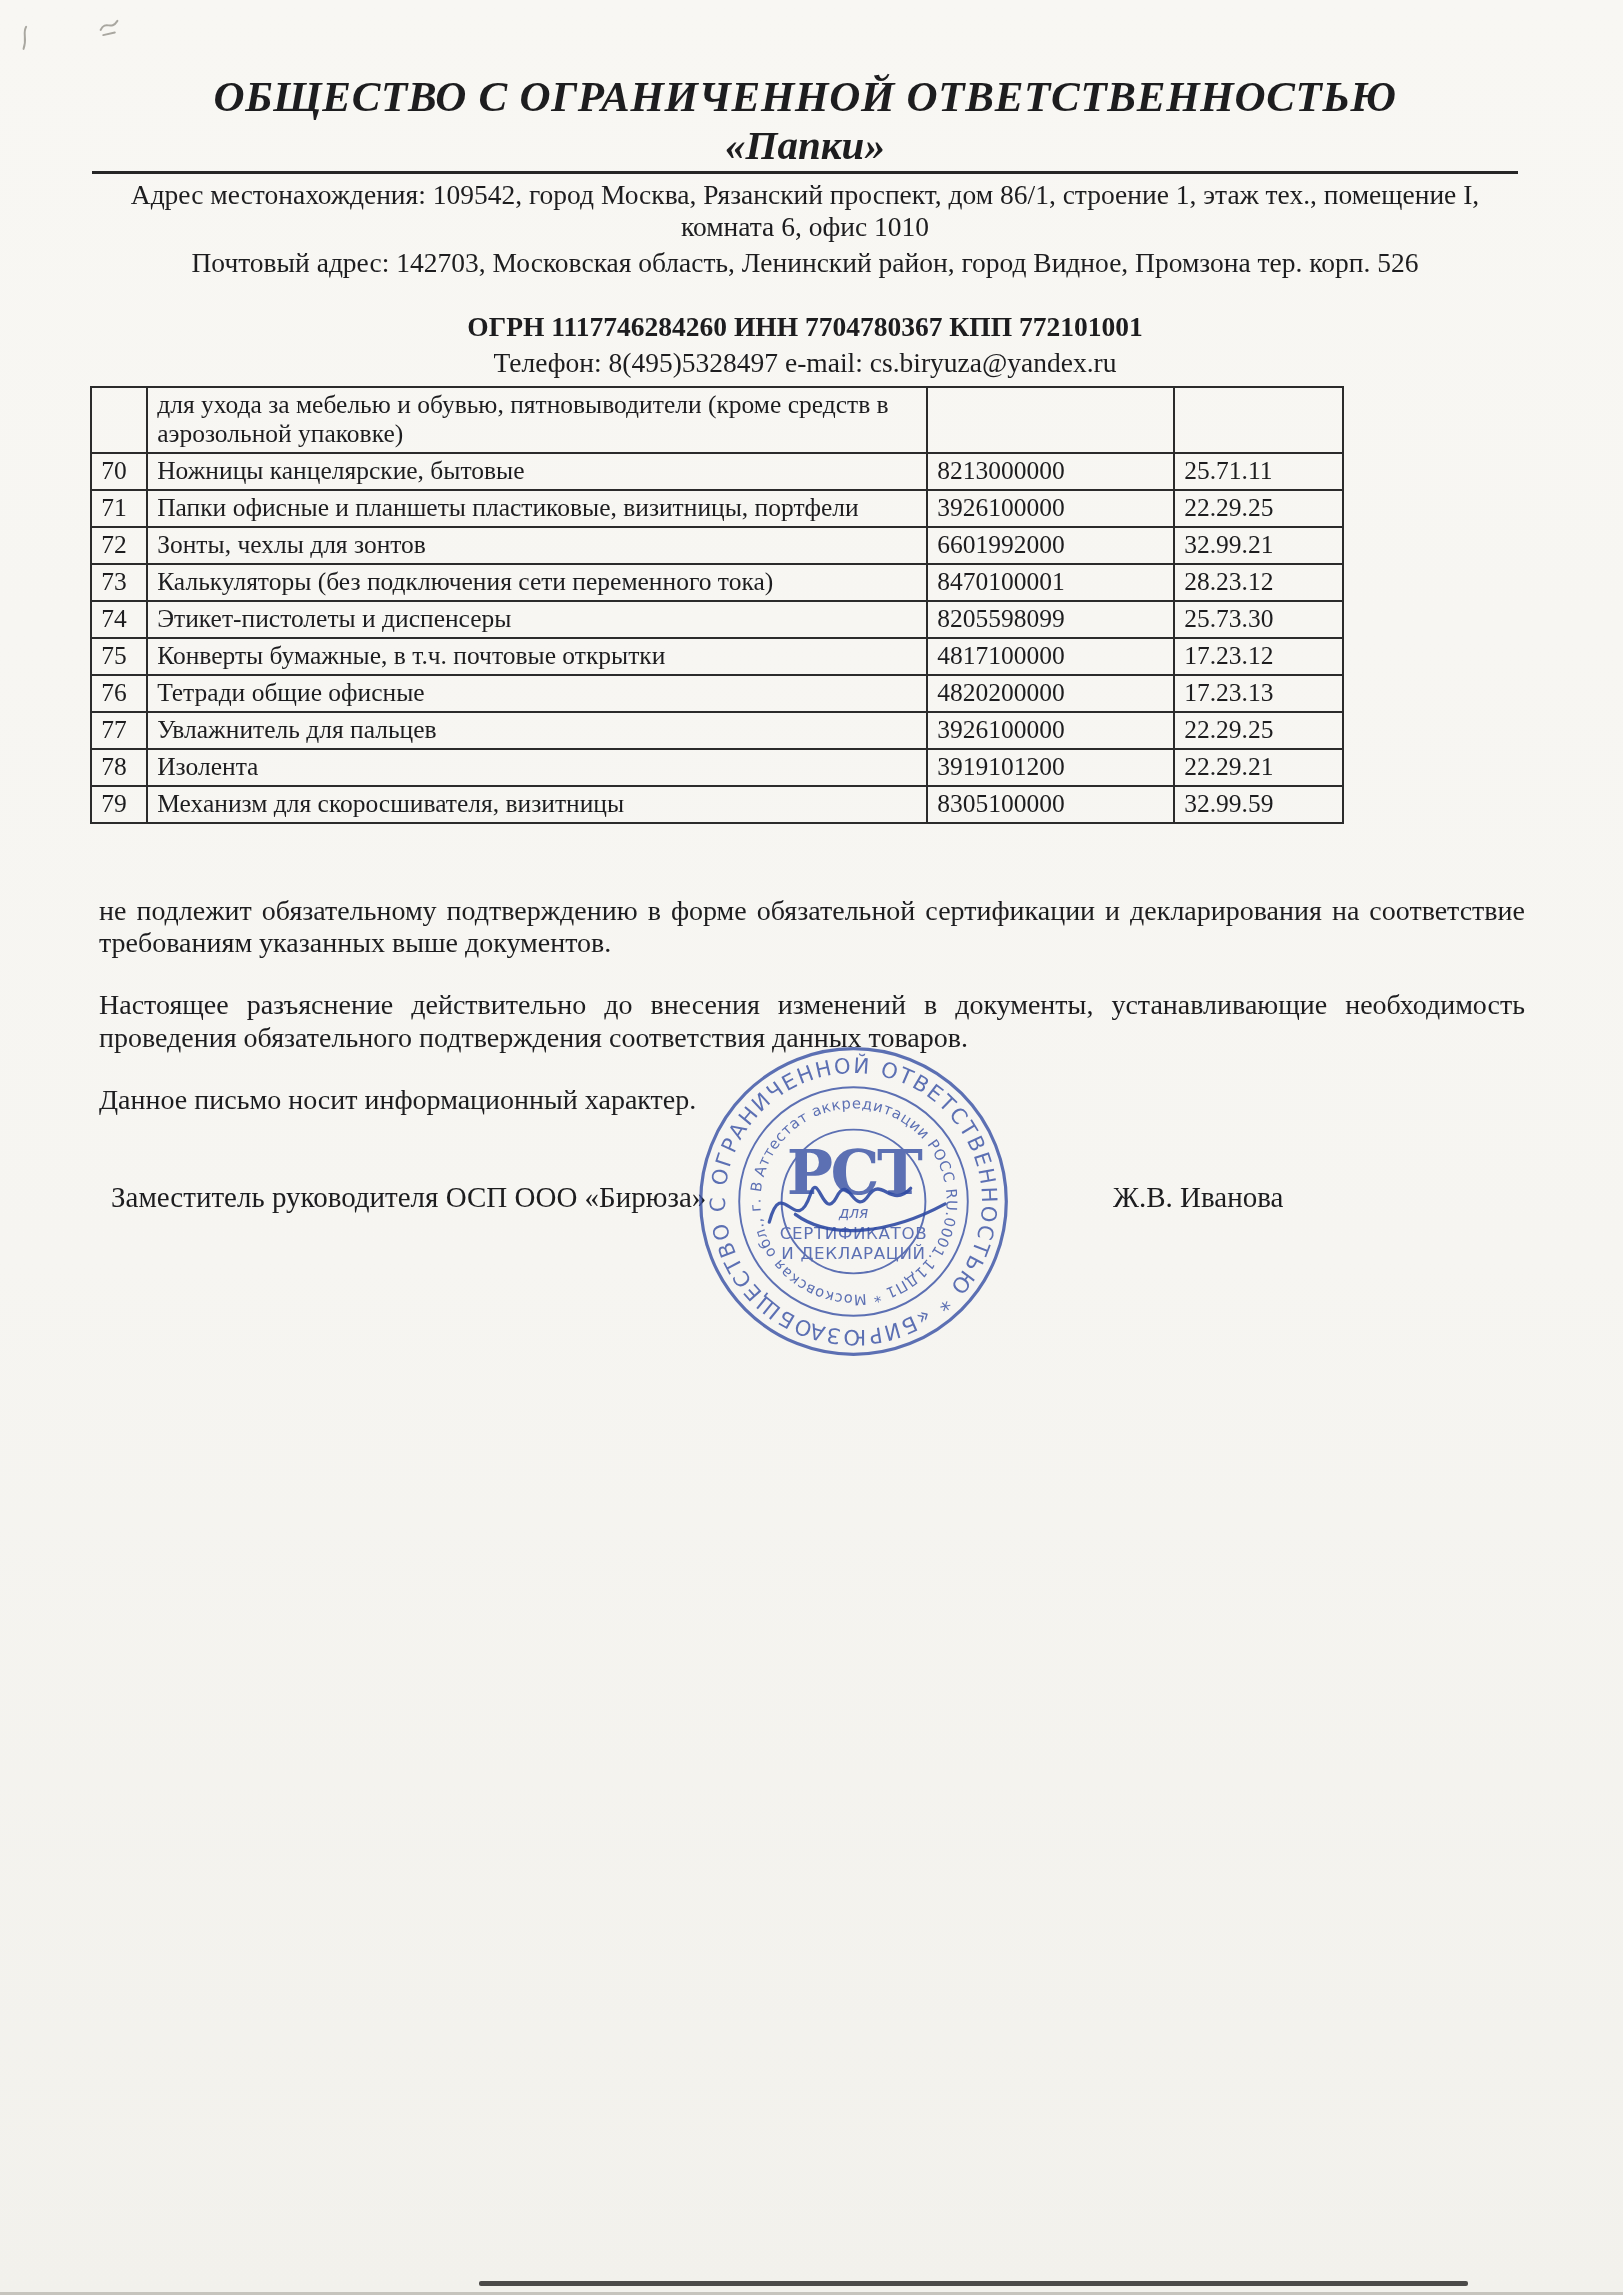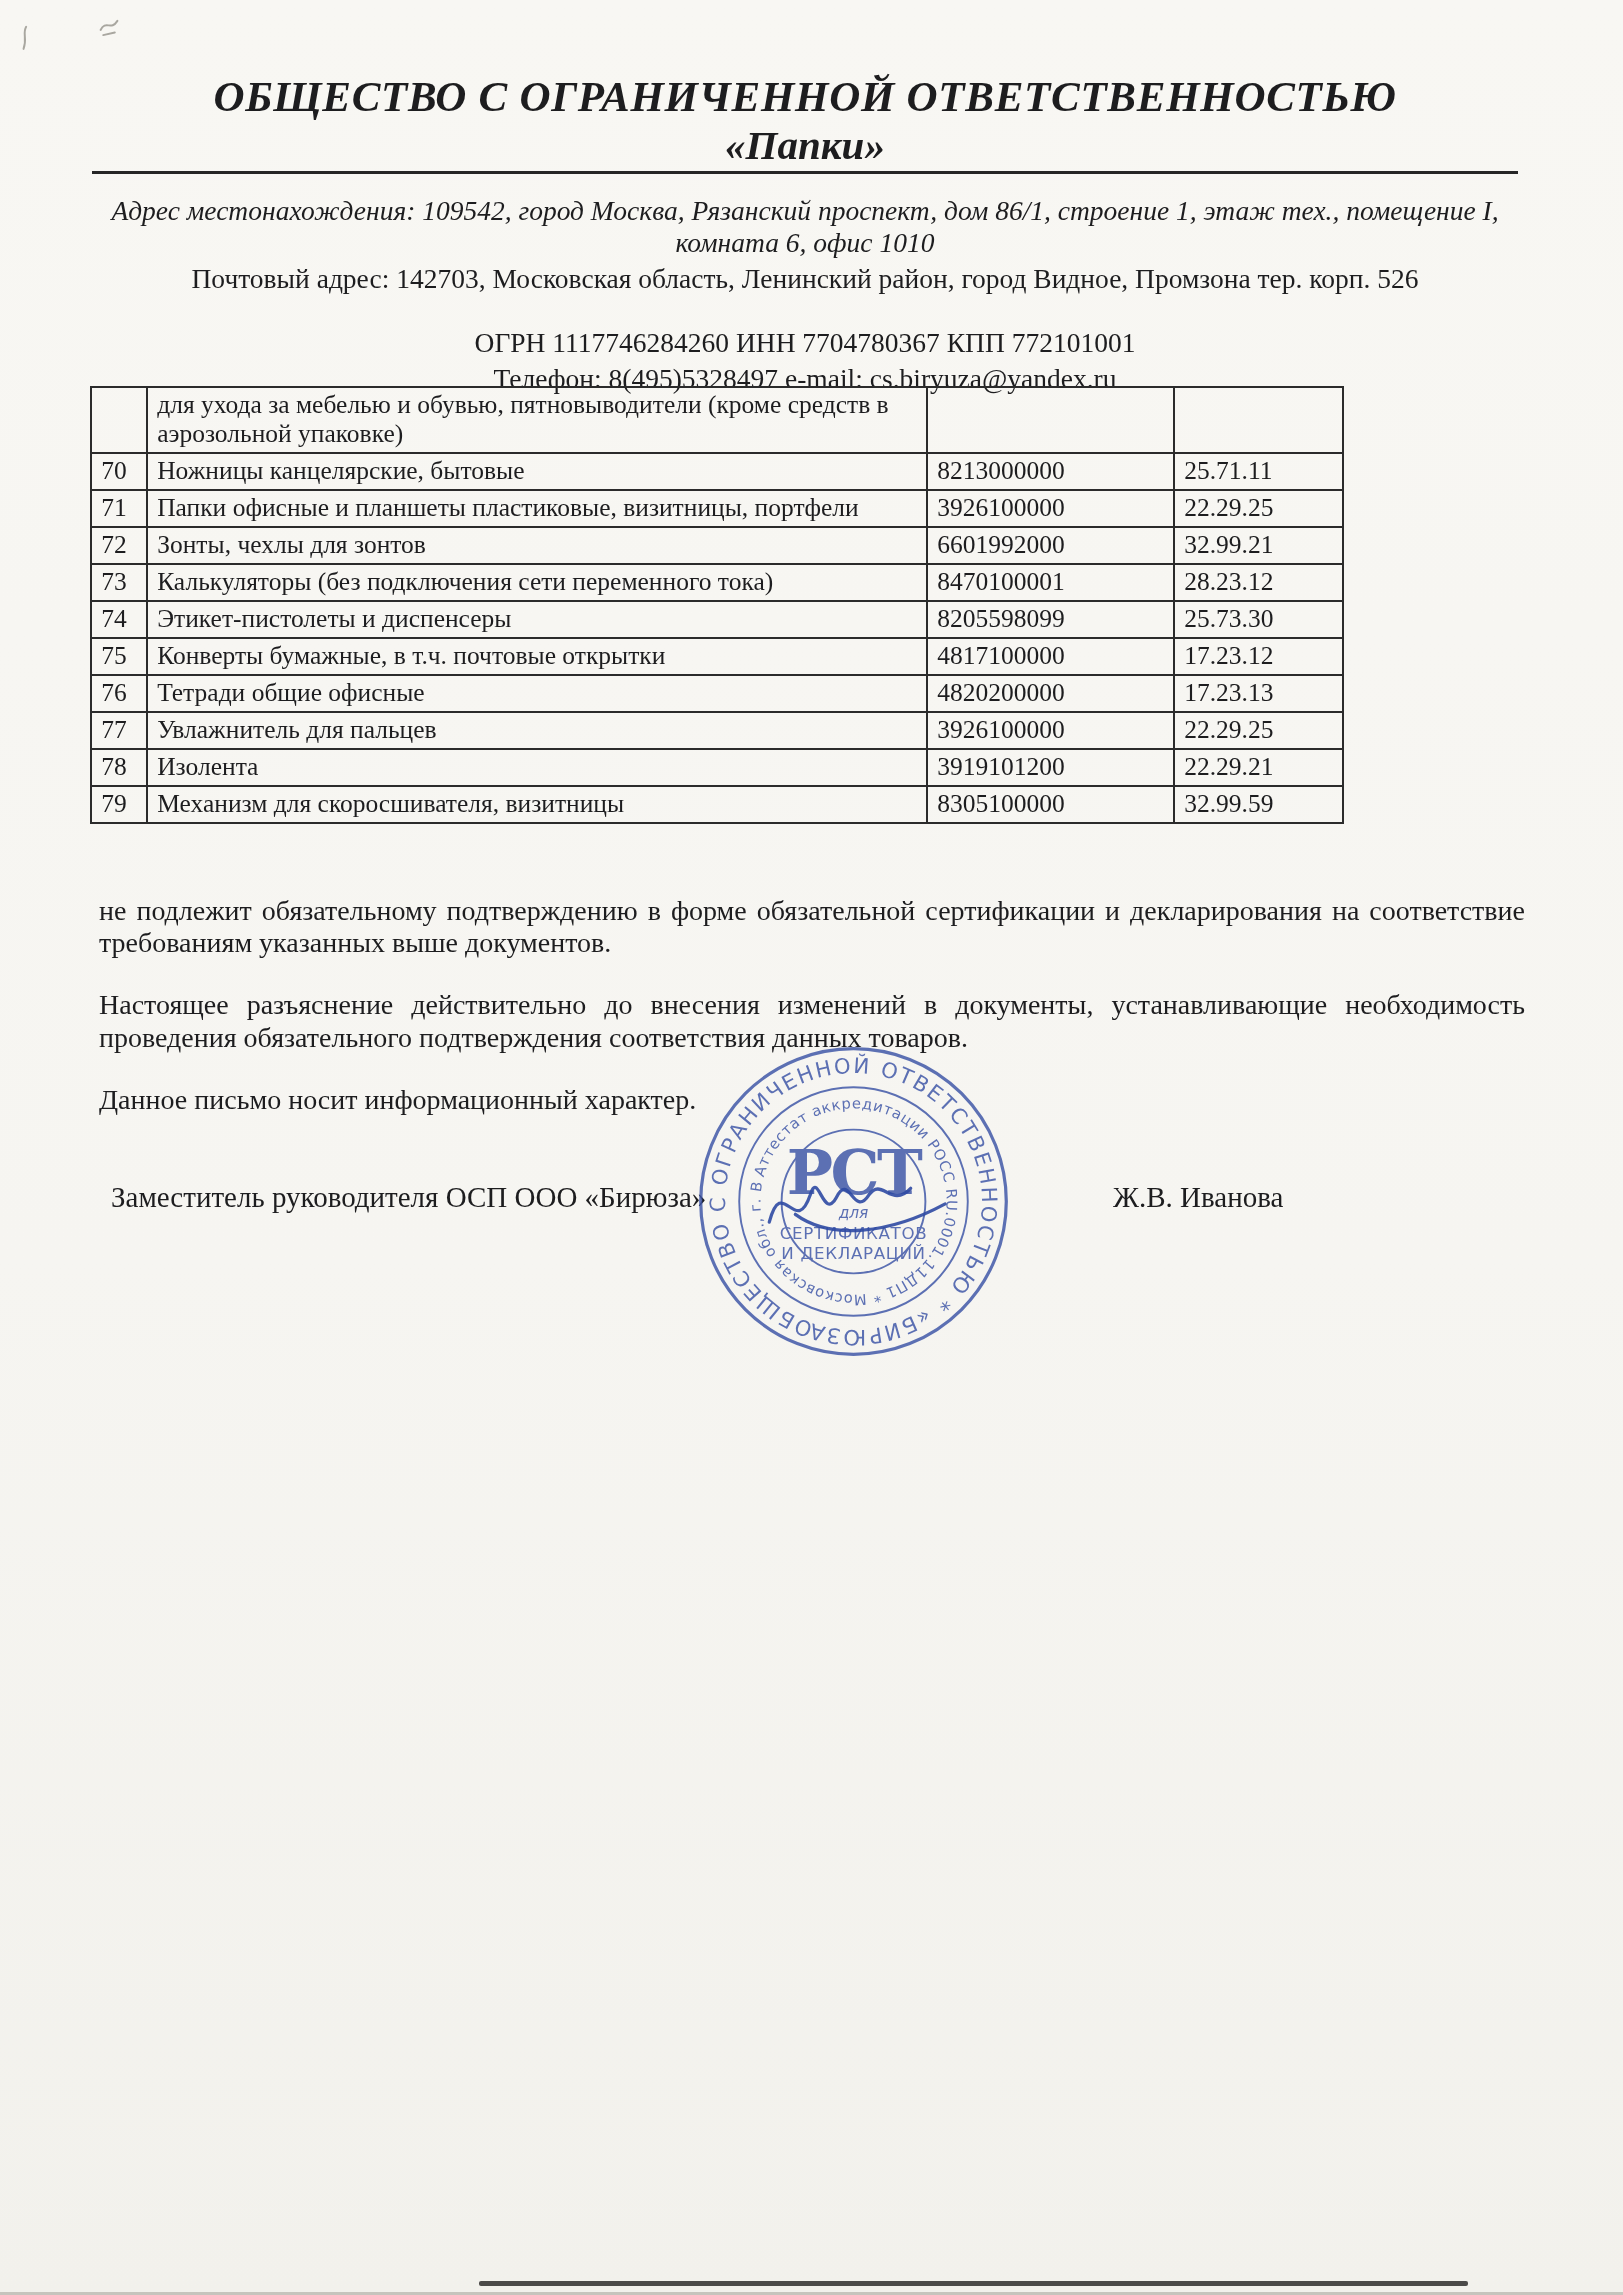--- a/index.html
+++ b/index.html
@@ -11,22 +11,22 @@
     font-family:"Liberation Serif","DejaVu Serif",serif;
     color:#1d1d1f;
     overflow:hidden;
   }
   
   .doc-header{position:absolute;top:73px;left:92px;width:1426px;text-align:center;}
   .title1{font-size:43px;font-weight:bold;font-style:italic;letter-spacing:0.7px;line-height:1.1;}
   .title2{font-size:41px;font-weight:bold;font-style:italic;margin-top:2.6px;line-height:1.1;}
   .rule{border-bottom:3.9px solid #262626;margin-top:2.6px;}
   .addr{font-size:27.5px;line-height:1.18;margin-top:3.9px;}
-  .addr.first{margin-top:21px;font-style:italic;}
-  .addr.gap{margin-top:31px;}
+  .addr.first{margin-top:5px;}
+  .addr.gap{margin-top:31px;font-weight:bold;}
   
   table.goods-table{
     position:absolute;top:386px;left:90px;width:1253px;
     border-collapse:collapse;font-size:25.5px;table-layout:fixed;
   }
   .goods-table td{
     border:2px solid #2b2b2b;
     padding:2px 9.2px 3.9px 9.2px;
     line-height:1.14;
     vertical-align:top;

